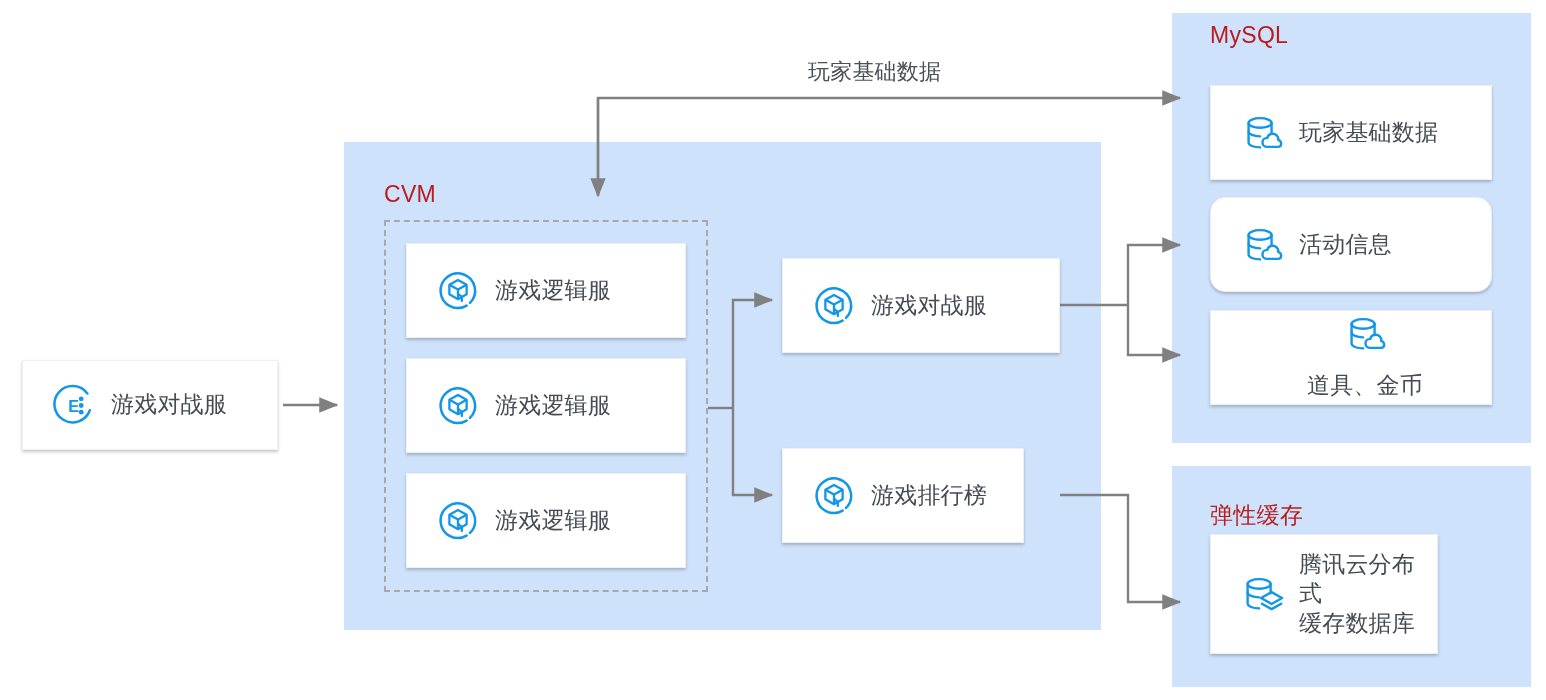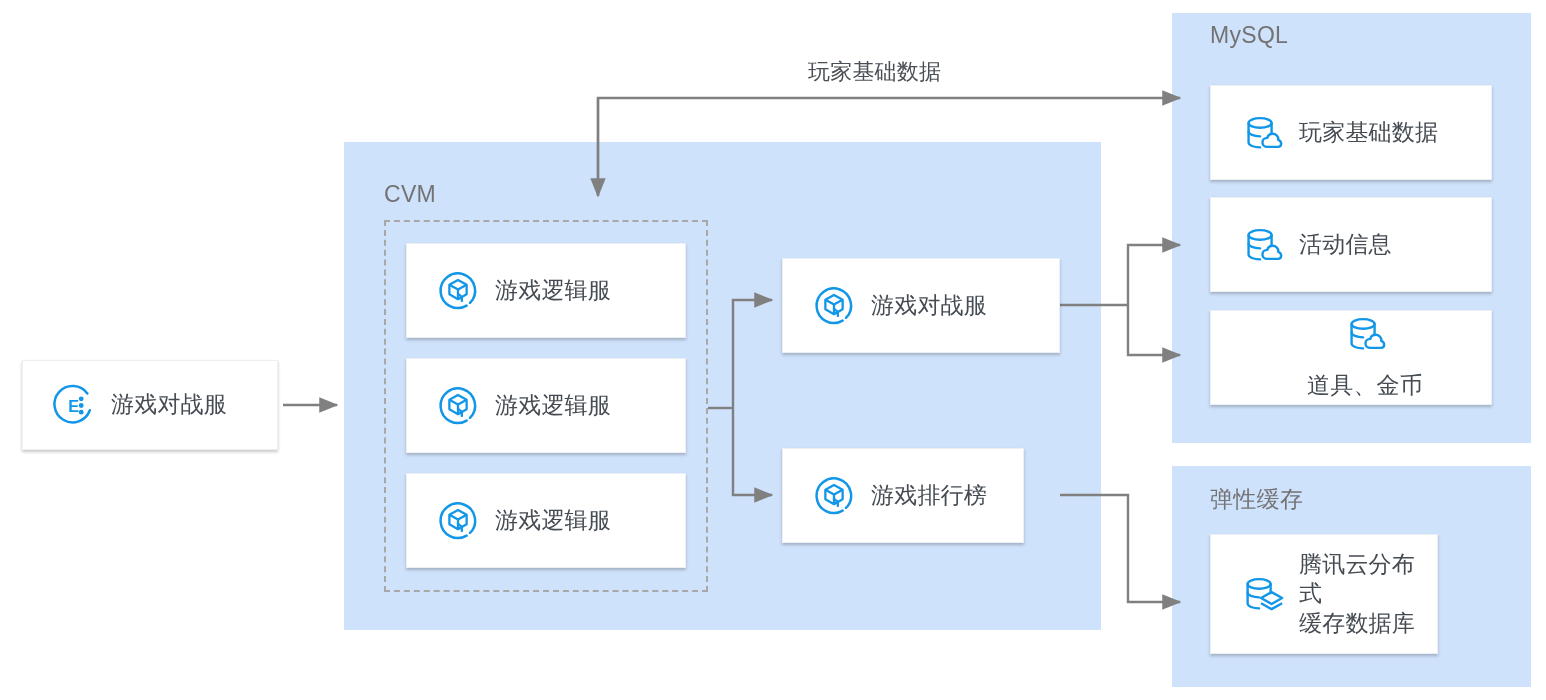--- a/index.html
+++ b/index.html
@@ -18,21 +18,21 @@
     overflow: hidden;
   }
 
   
   .group-panel {
     position: absolute;
     background: #cfe2fb;
   }
   .group-title {
     position: absolute;
-    color: #737373;
+    color: #b91c1c;
     font-size: 23px;
     line-height: 1;
     white-space: nowrap;
     letter-spacing: .3px;
   }
 
   
   .dashed-group {
     position: absolute;
     border: 2px dashed #a8a8a8;
@@ -88,21 +88,21 @@
 
 <div id="canvas">
 
   <div class="group-panel" style="left:344px; top:142px; width:757px; height:488px;"></div>
   <div class="group-title" style="left:384px; top:168px;margin-top:15px;">CVM</div>
 
   <div class="group-panel" style="left:1172px; top:13px; width:359px; height:430px;"></div>
   <div class="group-title" style="left:1210px; top:24px;">MySQL</div>
 
   <div class="group-panel" style="left:1172px; top:466px; width:359px; height:221px;"></div>
-  <div class="group-title" style="left:1210px; top:488px;">弹性缓存</div>
+  <div class="group-title" style="left:1210px; top:504px;">弹性缓存</div>
 
   <div class="dashed-group" style="left:384px; top:220px; width:324px; height:372px;"></div>
 
   <svg id="wires" viewBox="0 0 1546 700" xmlns="http://www.w3.org/2000/svg">
     <defs>
       <marker id="arrow" markerWidth="9" markerHeight="9" refX="7.4" refY="3.2" orient="auto" markerUnits="strokeWidth">
         <path d="M0,0 L8,3.2 L0,6.4 z" fill="#808080"></path>
       </marker>
     </defs>
     <g fill="none" stroke="#808080" stroke-width="2.4" stroke-linecap="butt" stroke-linejoin="miter">
@@ -196,21 +196,21 @@
     <svg class="node-icon" viewBox="0 0 48 48">
       <ellipse cx="22" cy="13.5" rx="12" ry="5" fill="none" stroke="#1296e8" stroke-width="2.5"></ellipse>
       <path d="M10 13.5 L10 34 C10 36.8 15.4 39 22 39" fill="none" stroke="#1296e8" stroke-width="2.5" stroke-linecap="round"></path>
       <path d="M34 13.5 L34 24" fill="none" stroke="#1296e8" stroke-width="2.5" stroke-linecap="round"></path>
       <path d="M10 22.5 C10 25.3 15.4 27.5 22 27.5" fill="none" stroke="#1296e8" stroke-width="2.5" stroke-linecap="round"></path>
       <path d="M29.5 38.5 C26.7 38.5 24.5 36.4 24.5 33.8 C24.5 31.2 26.7 29.1 29.5 29.1 C30.1 26.6 32.4 24.8 35.2 24.8 C38.4 24.8 41 27.3 41 30.3 C41 30.6 41 30.9 40.9 31.2 C42.7 31.8 44 33.4 44 35.3 C44 37.1 42.6 38.5 40.6 38.5 Z" fill="none" stroke="#1296e8" stroke-width="2.5" stroke-linejoin="round"></path>
     </svg>
     <span class="node-label">玩家基础数据</span>
   </div>
 
-  <div class="node" style="left:1210px; top:197px; width:282px; height:95px;">
+  <div class="node" style="left:1210px; top:197px; width:282px; height:95px;border-radius:15px;">
     <svg class="node-icon" viewBox="0 0 48 48">
       <ellipse cx="22" cy="13.5" rx="12" ry="5" fill="none" stroke="#1296e8" stroke-width="2.5"></ellipse>
       <path d="M10 13.5 L10 34 C10 36.8 15.4 39 22 39" fill="none" stroke="#1296e8" stroke-width="2.5" stroke-linecap="round"></path>
       <path d="M34 13.5 L34 24" fill="none" stroke="#1296e8" stroke-width="2.5" stroke-linecap="round"></path>
       <path d="M10 22.5 C10 25.3 15.4 27.5 22 27.5" fill="none" stroke="#1296e8" stroke-width="2.5" stroke-linecap="round"></path>
       <path d="M29.5 38.5 C26.7 38.5 24.5 36.4 24.5 33.8 C24.5 31.2 26.7 29.1 29.5 29.1 C30.1 26.6 32.4 24.8 35.2 24.8 C38.4 24.8 41 27.3 41 30.3 C41 30.6 41 30.9 40.9 31.2 C42.7 31.8 44 33.4 44 35.3 C44 37.1 42.6 38.5 40.6 38.5 Z" fill="none" stroke="#1296e8" stroke-width="2.5" stroke-linejoin="round"></path>
     </svg>
     <span class="node-label">活动信息</span>
   </div>
 

